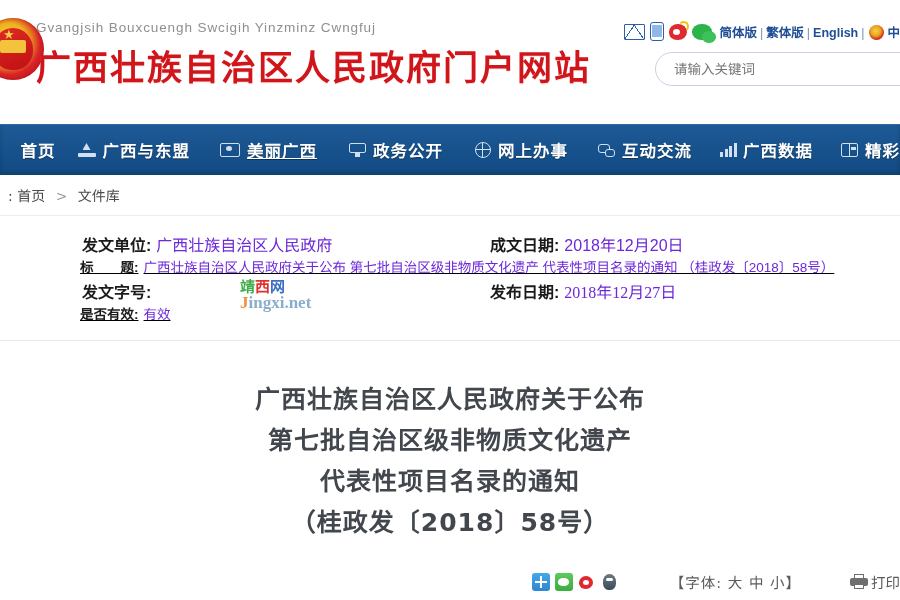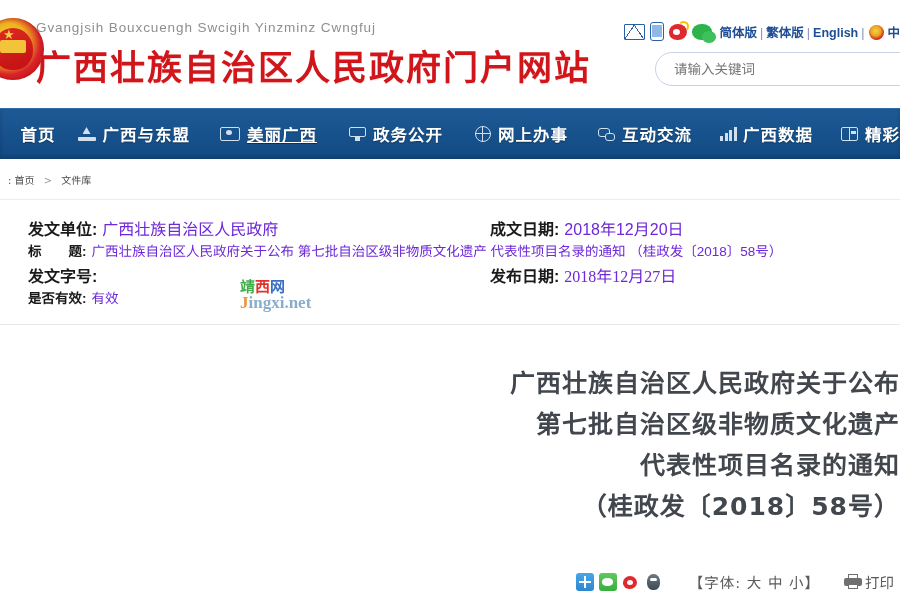--- a/index.html
+++ b/index.html
@@ -6,21 +6,21 @@
   html,body{margin:0;padding:0;}
   body{
     width:900px;height:600px;overflow:hidden;
     background:#ffffff;
     font-family:"Liberation Sans","DejaVu Sans",sans-serif;
     -webkit-font-smoothing:antialiased;
   }
   .page{position:relative;width:900px;height:600px;overflow:hidden;background:#fff;}
 
   
-  .header{position:relative;height:108px;background:#ffffff;}
+  .header{position:relative;height:124px;background:#ffffff;}
 
   .emblem{
     position:absolute;left:-18px;top:18px;width:62px;height:62px;
   }
   .emblem .ring{
     position:absolute;left:0;top:0;width:62px;height:62px;border-radius:50%;
     background:radial-gradient(circle at 42% 40%, #f6d24a 0%, #efb31f 38%, #d9232a 62%, #c21018 100%);
     box-shadow:inset 0 0 5px rgba(150,10,10,.55);
   }
   .emblem .inner{
@@ -119,53 +119,53 @@
   .n-bars i:nth-child(1){left:0;height:5px;}
   .n-bars i:nth-child(2){left:4.5px;height:8px;}
   .n-bars i:nth-child(3){left:9px;height:11px;}
   .n-bars i:nth-child(4){left:13.5px;height:14px;}
   .n-window{width:17px;height:14px;border:1.6px solid #dce8f4;border-radius:2px;position:relative;box-sizing:border-box;}
   .n-window:after{content:"";position:absolute;left:7px;top:0;bottom:0;width:1.4px;background:#dce8f4;}
   .n-window:before{content:"";position:absolute;left:9px;top:3px;width:5px;height:3px;background:#dce8f4;}
 
   
   .crumbbar{height:40px;background:#fff;border-bottom:1px solid #ededed;display:flex;align-items:center;}
-  .crumb{font-size:10px;color:#4a4a4a;white-space:nowrap;font-family:"DejaVu Sans","Liberation Sans",sans-serif;}
+  .crumb{font-size:14px;color:#4a4a4a;white-space:nowrap;font-family:"DejaVu Sans","Liberation Sans",sans-serif;}
   .crumb .sep{color:#9a9a9a;margin:0 6px;}
   .crumb .cut{color:#4a4a4a;}
 
   
   .metawrap{position:relative;padding:16px 0 14px 0;border-bottom:1px solid #e9e9e9;background:#fff;}
   .lbl{font-weight:bold;color:#1a1a1a;white-space:nowrap;}
   .val{color:#6d28d9;white-space:nowrap;}
-  .row-title{display:flex;padding-left:28px;font-size:13.5px;line-height:23px;white-space:nowrap;}
+  .row-title{display:flex;padding-left:80px;font-size:13.5px;line-height:23px;white-space:nowrap;text-decoration:underline;}
   .row-dual{display:flex;}
-  .rcol{width:440px;padding-left:28px;box-sizing:border-box;display:flex;}
+  .rcol{width:440px;padding-left:82px;box-sizing:border-box;display:flex;}
   .rcol2{flex:1;display:flex;padding-left:50px;box-sizing:border-box;}
 
   
   .watermark{position:absolute;left:240px;top:280px;pointer-events:none;user-select:none;z-index:5;}
   .wm-top{font-size:15px;font-weight:bold;letter-spacing:0;line-height:15px;
     font-family:"DejaVu Sans","Liberation Sans",sans-serif;}
   .wm-top span:nth-child(1){color:#3fae49;}
   .wm-top span:nth-child(2){color:#e0322c;}
   .wm-top span:nth-child(3){color:#3a6fc4;}
   .wm-bot{font-size:17px;font-weight:bold;line-height:18px;margin-top:-1px;
     font-family:"Liberation Serif","DejaVu Serif",serif;color:#7fa8c9;opacity:.92;}
   .wm-bot .j{color:#ef8a2a;}
 
   
-  .doctitle{text-align:right;padding-top:38px;color:#3b3f46;}
+  .doctitle{text-align:center;padding-top:38px;color:#3b3f46;}
   .doctitle div{
     font-size:25px;font-weight:bold;line-height:41px;letter-spacing:1px;
     font-family:"DejaVu Sans","Liberation Sans",sans-serif;color:#42464d;
   }
 
   
-  .foot{position:absolute;left:0;right:0;bottom:8px;display:flex;align-items:center;justify-content:flex-end;padding-right:6px;}
+  .foot{position:absolute;left:0;right:0;bottom:8px;display:flex;align-items:center;justify-content:flex-end;gap:25px;}
   .share{display:flex;align-items:center;gap:5px;margin-right:26px;}
   .sh{width:18px;height:18px;border-radius:3px;position:relative;display:inline-block;}
   .sh-baidu{background:linear-gradient(#45a7e8,#2f86cf);}
   .sh-baidu:after{content:"";position:absolute;left:8px;top:3px;width:2px;height:12px;background:#fff;}
   .sh-baidu:before{content:"";position:absolute;left:3px;top:8px;width:12px;height:2px;background:#fff;}
   .sh-wechat{background:linear-gradient(#5ec95e,#39ae3f);}
   .sh-wechat:after{content:"";position:absolute;left:3px;top:5px;width:11px;height:8px;border-radius:45%;background:#fff;}
   .sh-weibo{background:#fff;}
   .sh-weibo:after{content:"";position:absolute;left:1px;top:3px;width:14px;height:13px;border-radius:50% 50% 50% 45%;background:#e0292f;}
   .sh-weibo:before{content:"";position:absolute;left:5px;top:7px;width:6px;height:5px;border-radius:50%;background:#fff;z-index:2;}

